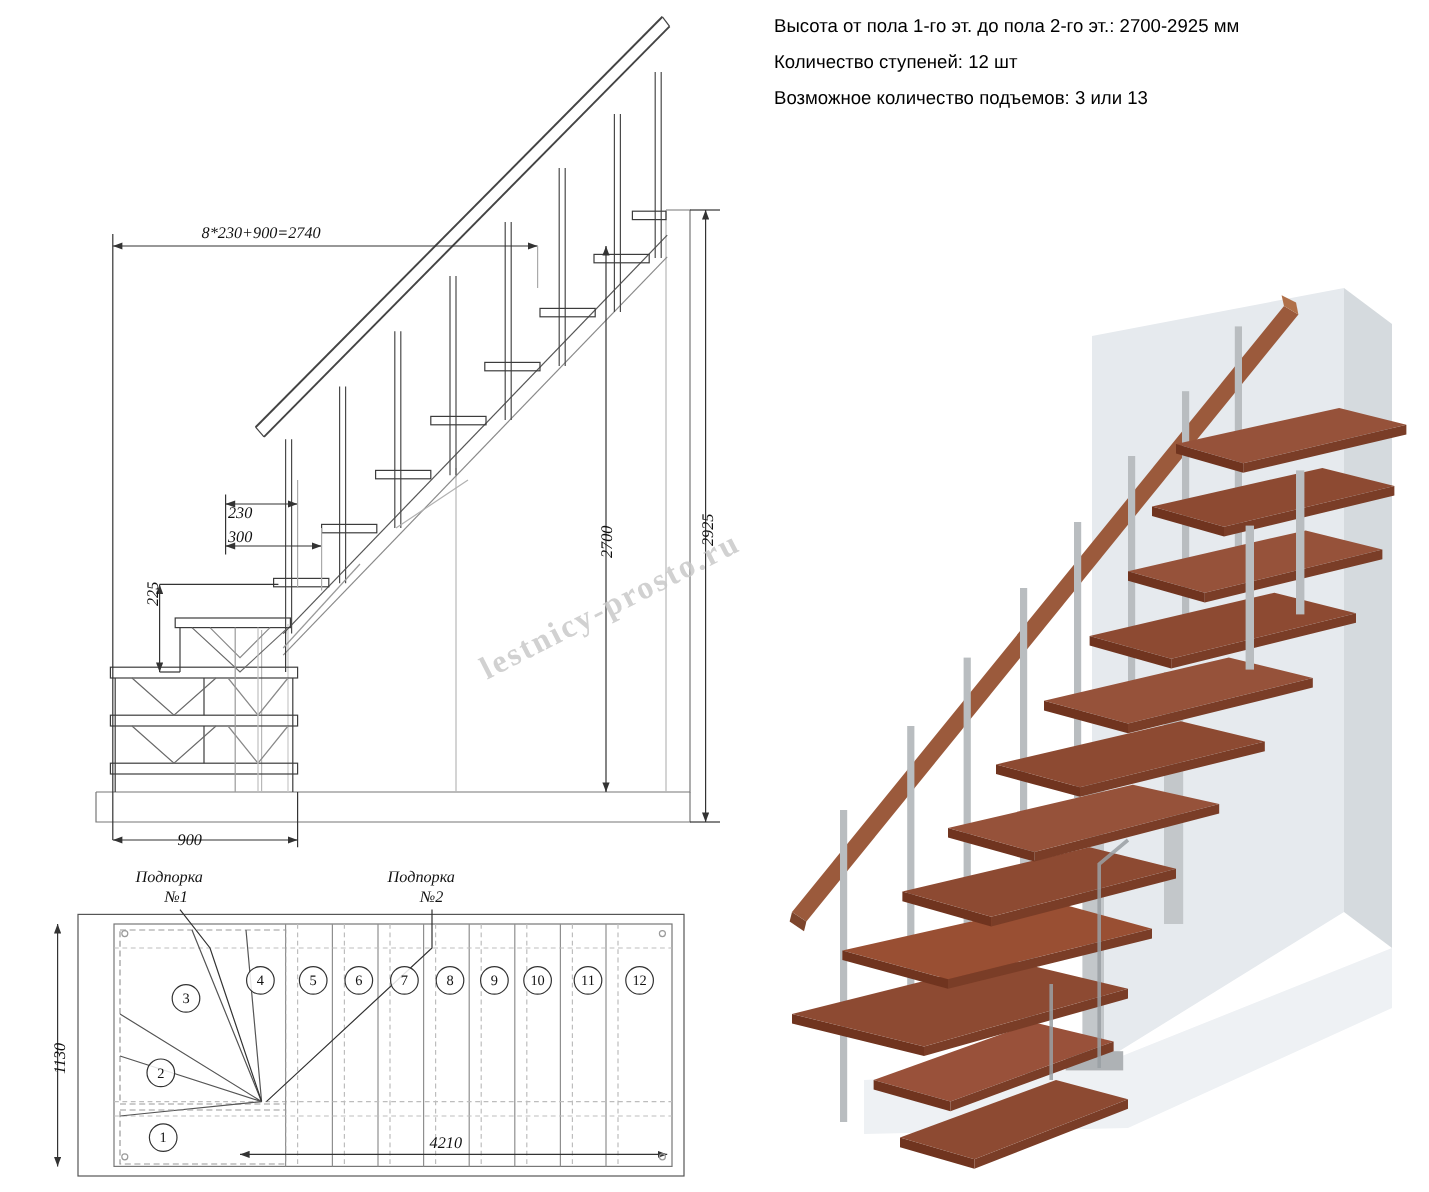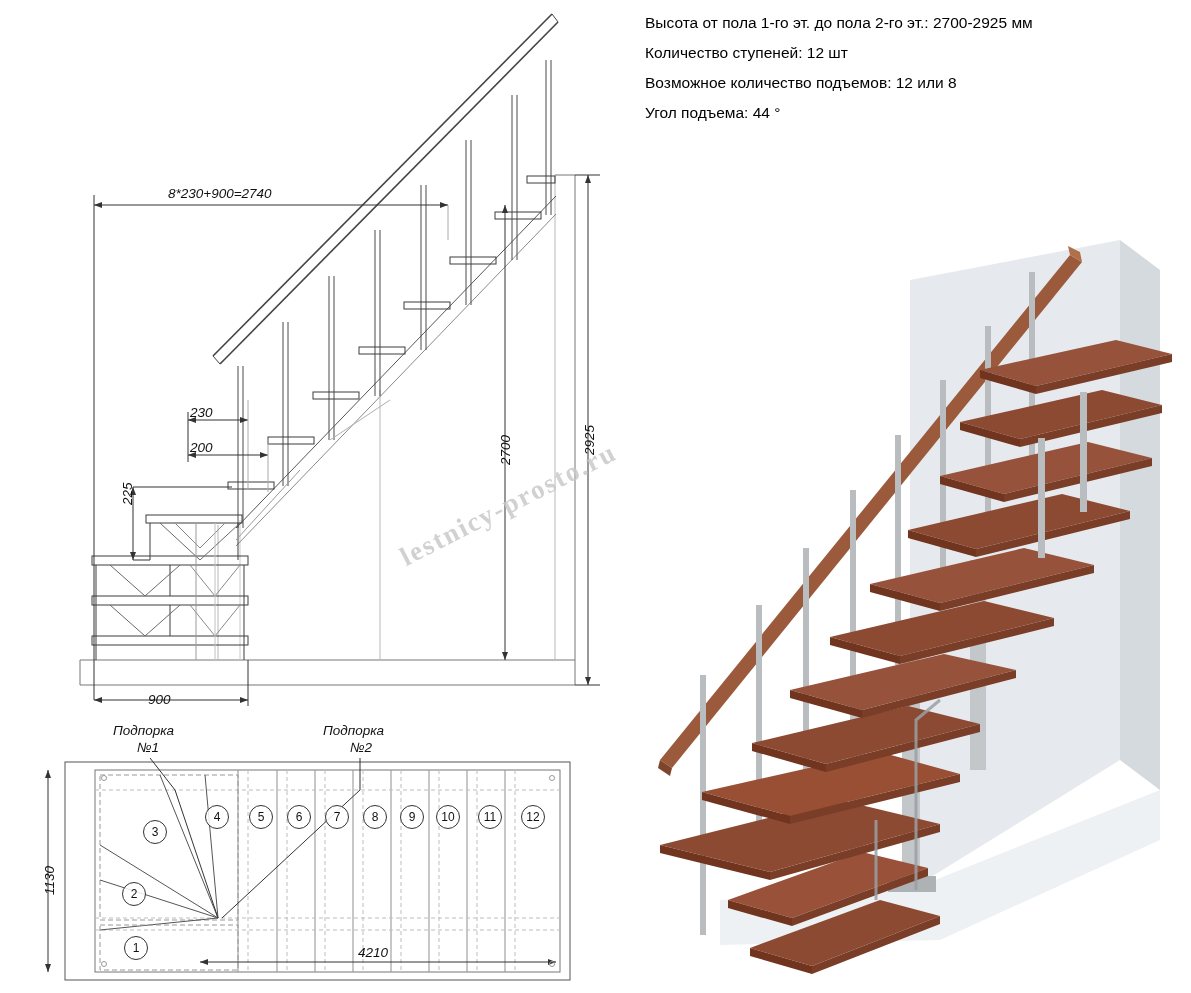--- a/index.html
+++ b/index.html
@@ -12,21 +12,21 @@
 
   
   .spec{
     position:absolute;left:645px;top:8px;width:540px;
   }
   .spec .line{
     font-size:15.5px;color:#000;line-height:30px;white-space:nowrap;
   }
 
   
-  .drawing{position:absolute;left:0;top:0;width:640px;height:993px;}
+  .drawing{position:absolute;left:0;top:0;width:640px;height:993px;font-family:Liberation Serif, serif;}
 
   .lbl{
     position:absolute;font-size:13.5px;color:#111;white-space:nowrap;
   }
   .lbl.it{font-style:italic;}
   .lbl.rot{transform-origin:left top;}
 
   
   .watermark{
     position:absolute;left:395px;top:545px;
@@ -48,22 +48,21 @@
   .render{position:absolute;left:640px;top:200px;width:551px;height:790px;}
 </style>
 </head>
 <body>
 
 <div class="root">
 
   <div class="spec">
     <div class="line">Высота от пола 1-го эт. до пола 2-го эт.: 2700-2925 мм</div>
     <div class="line">Количество ступеней: 12 шт</div>
-    <div class="line">Возможное количество подъемов: 12 или 8</div>
-    <div class="line">Угол подъема: 44       °</div>
+    <div class="line">Возможное количество подъемов: 3 или 13</div>
   </div>
 
   <div class="drawing">
 
     <svg width="640" height="993" viewBox="0 0 640 993">
       <defs>
         <marker id="arr" markerWidth="9" markerHeight="9" refX="8" refY="3" orient="auto">
           <path d="M0,0 L8,3 L0,6 z" fill="#333"></path>
         </marker>
         <marker id="arrS" markerWidth="9" markerHeight="9" refX="0" refY="3" orient="auto">
@@ -204,22 +203,22 @@
           <circle cx="104" cy="778" r="2.5"></circle>
             <circle cx="552" cy="778" r="2.5"></circle>
           <circle cx="104" cy="964" r="2.5"></circle>
             <circle cx="552" cy="964" r="2.5"></circle>
         </g>
       </g>
     </svg>
 
     
     <div class="lbl it" style="left:168px;top:186px;">8*230+900=2740</div>
-    <div class="lbl it" style="left:190px;top:405px;">230</div>
-    <div class="lbl it" style="left:190px;top:440px;">200</div>
+    <div class="lbl it" style="left:190px;top:420px;">230</div>
+    <div class="lbl it" style="left:190px;top:440px;">300</div>
     <div class="lbl it rot" style="left:120px;top:505px;transform:rotate(-90deg);">225</div>
     <div class="lbl it rot" style="left:498px;top:465px;transform:rotate(-90deg);">2700</div>
     <div class="lbl it rot" style="left:582px;top:455px;transform:rotate(-90deg);">2925</div>
     <div class="lbl it" style="left:148px;top:692px;">900</div>
 
     
     <div class="lbl it" style="left:113px;top:723px;">Подпорка</div>
     <div class="lbl it" style="left:137px;top:740px;">№1</div>
     <div class="lbl it" style="left:323px;top:723px;">Подпорка</div>
     <div class="lbl it" style="left:350px;top:740px;">№2</div>

